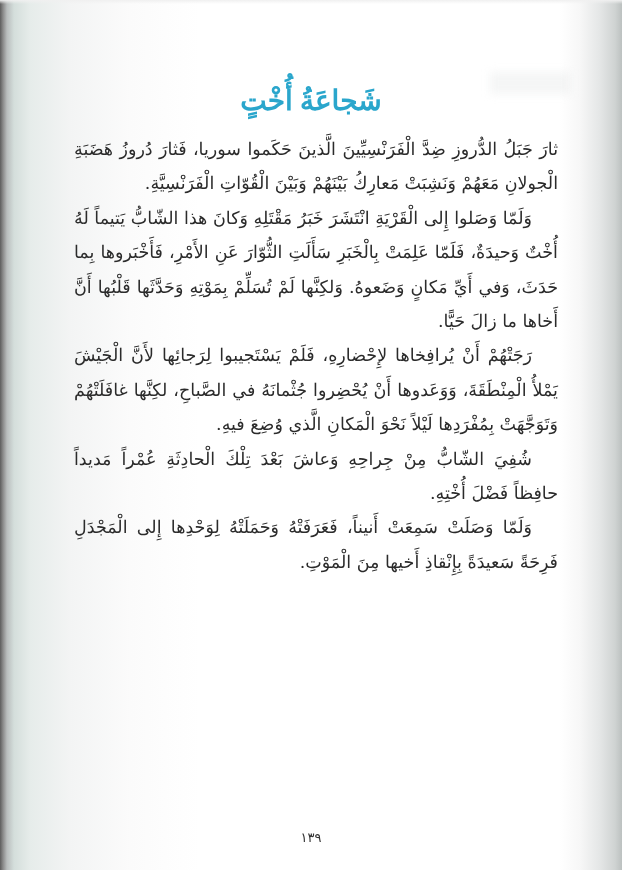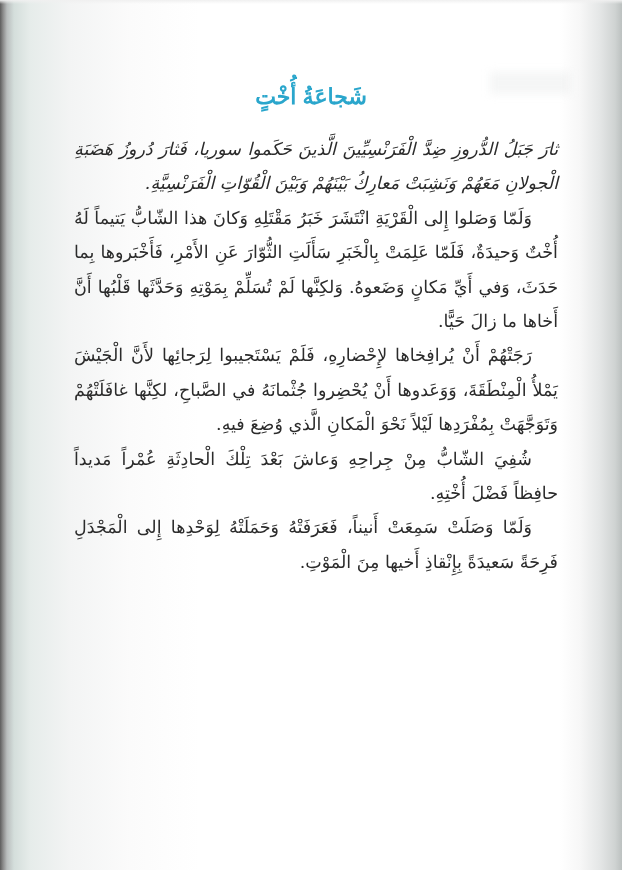--- a/index.html
+++ b/index.html
@@ -40,23 +40,23 @@
       background: rgba(225,228,228,0.35);
       filter: blur(4px);
     }
     .title {
       position: absolute;
       top: 60px;
       left: 0;
       width: 622px;
       text-align: center;
       direction: rtl;
-      font-family: Liberation Sans, sans-serif;
+      font-family: Liberation Serif, serif;
       font-weight: bold;
-      font-size: 22px;
+      font-size: 28px;
       color: #2aa6cc;
       line-height: 44px;
     }
     .body-text {
       position: absolute;
       top: 132px;
       left: 74px;
       width: 484px;
       direction: rtl;
       text-align: justify;
@@ -66,21 +66,20 @@
       line-height: 34.4px;
       color: #2b2b2b;
     }
     .para {
       margin: 0;
       padding: 0;
       text-indent: 26px;
     }
     .para.first {
       text-indent: 0;
-      font-style: italic;
     }
     .page-number {
       position: absolute;
       top: 830px;
       left: 0;
       width: 622px;
       text-align: center;
       direction: rtl;
       font-family: "DejaVu Sans", sans-serif;
       font-size: 13px;
@@ -97,13 +96,14 @@
   <h1 class="title">شَجاعَةُ أُخْتٍ</h1>
 
   <div class="body-text">
     <p class="para first">ثارَ جَبَلُ الدُّروزِ ضِدَّ الْفَرَنْسِيِّينَ الَّذينَ حَكَموا سوريا، فَثارَ دُروزُ هَضَبَةِ الْجولانِ مَعَهُمْ وَنَشِبَتْ مَعارِكُ بَيْنَهُمْ وَبَيْنَ الْقُوّاتِ الْفَرَنْسِيَّةِ.</p>
     <p class="para">وَلَمّا وَصَلوا إِلى الْقَرْيَةِ انْتَشَرَ خَبَرُ مَقْتَلِهِ وَكانَ هذا الشّابُّ يَتيماً لَهُ أُخْتٌ وَحيدَةٌ، فَلَمّا عَلِمَتْ بِالْخَبَرِ سَأَلَتِ الثُّوّارَ عَنِ الأَمْرِ، فَأَخْبَروها بِما حَدَثَ، وَفي أَيِّ مَكانٍ وَضَعوهُ. وَلكِنَّها لَمْ تُسَلِّمْ بِمَوْتِهِ وَحَدَّثَها قَلْبُها أَنَّ أَخاها ما زالَ حَيًّا.</p>
     <p class="para">رَجَتْهُمْ أَنْ يُرافِخاها لإِحْضارِهِ، فَلَمْ يَسْتَجيبوا لِرَجائِها لأَنَّ الْجَيْشَ يَمْلأُ الْمِنْطَقَةَ، وَوَعَدوها أَنْ يُحْضِروا جُثْمانَهُ في الصَّباحِ، لكِنَّها غافَلَتْهُمْ وَتَوَجَّهَتْ بِمُفْرَدِها لَيْلاً نَحْوَ الْمَكانِ الَّذي وُضِعَ فيهِ.</p>
     <p class="para">شُفِيَ الشّابُّ مِنْ جِراحِهِ وَعاشَ بَعْدَ تِلْكَ الْحادِثَةِ عُمْراً مَديداً حافِظاً فَضْلَ أُخْتِهِ.</p>
     <p class="para">وَلَمّا وَصَلَتْ سَمِعَتْ أَنيناً، فَعَرَفَتْهُ وَحَمَلَتْهُ لِوَحْدِها إِلى الْمَجْدَلِ فَرِحَةً سَعيدَةً بِإِنْقاذِ أَخيها مِنَ الْمَوْتِ.</p>
   </div>
 
+  <div class="page-number">١٣٩</div>
 </div>
 
 </body></html>

